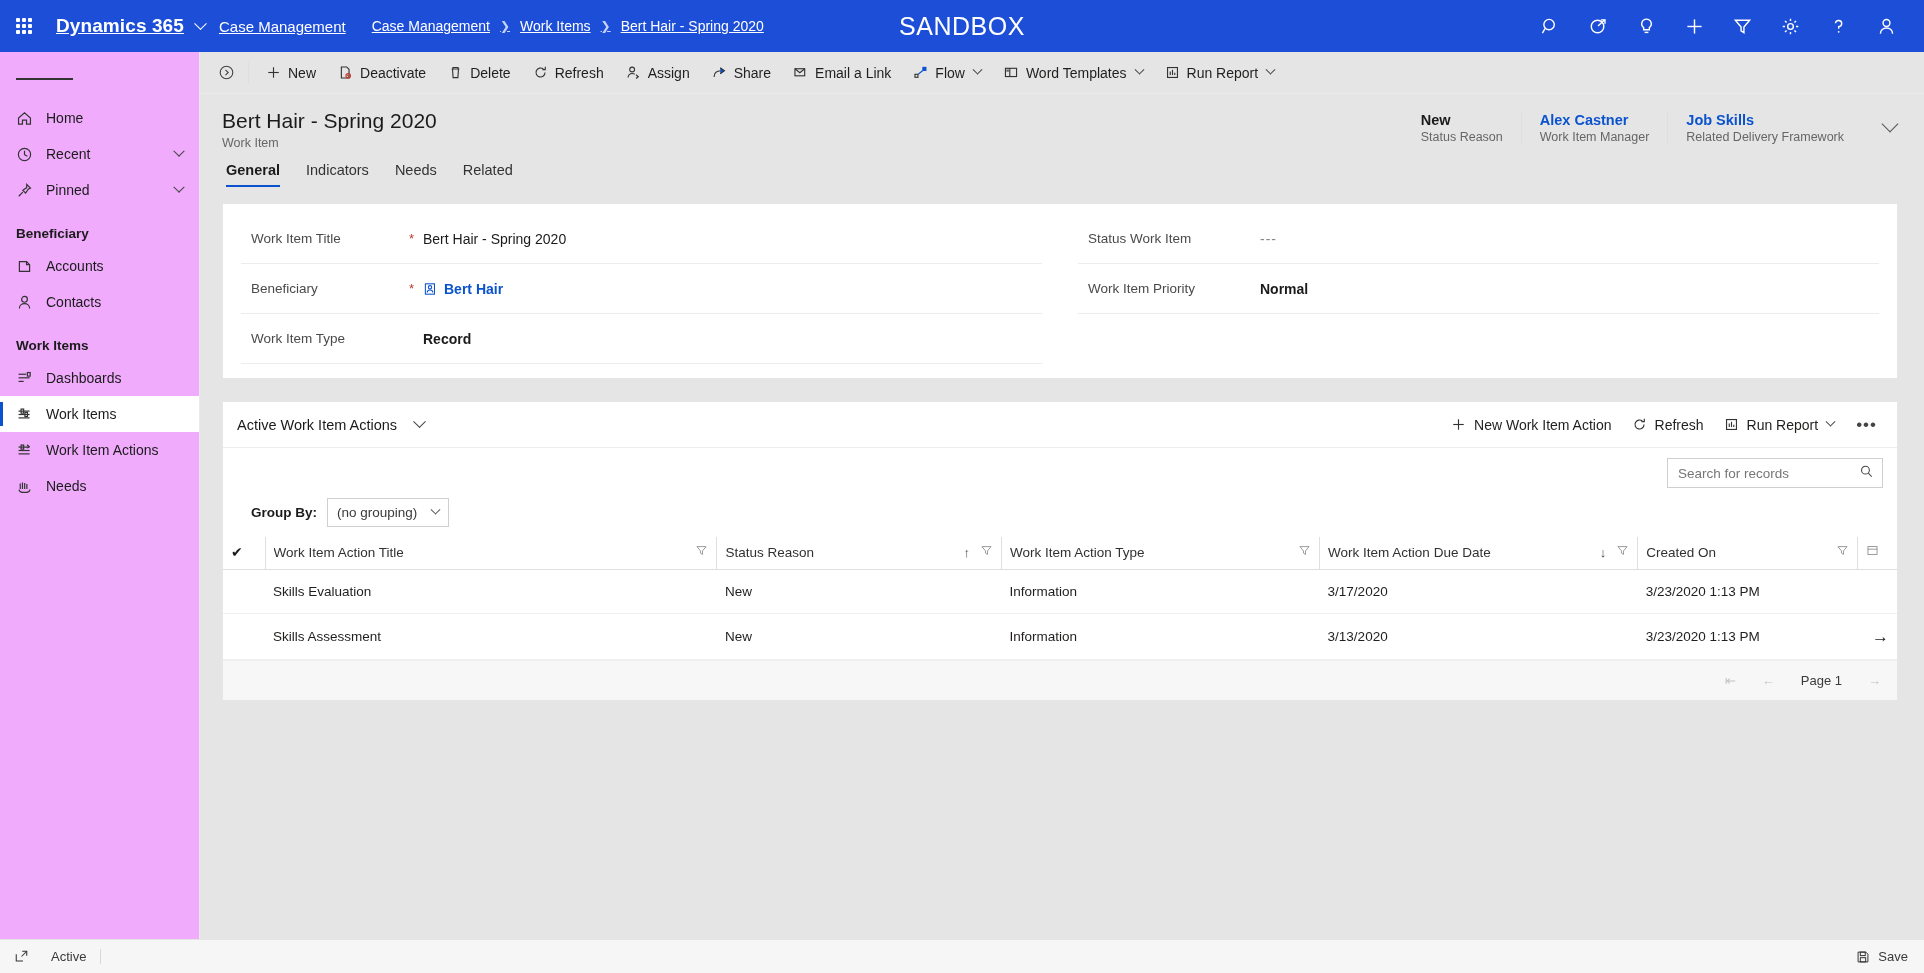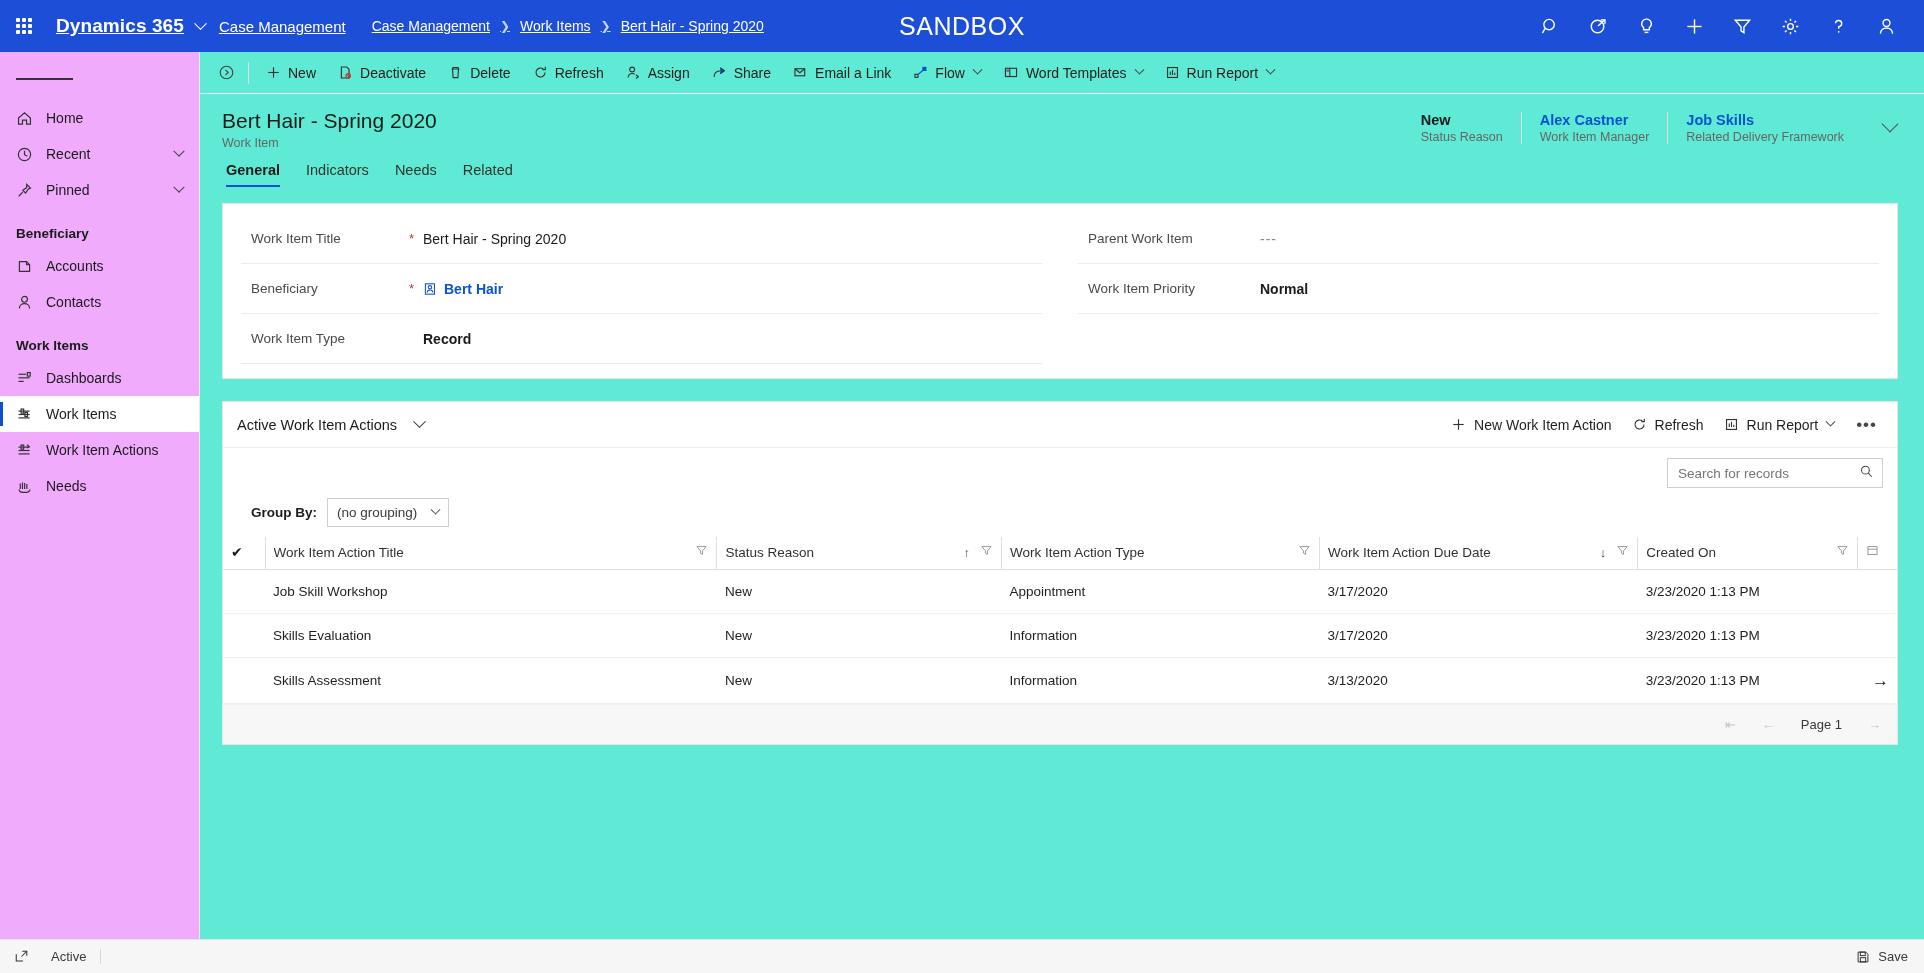--- a/index.html
+++ b/index.html
@@ -46,21 +46,21 @@
   .snav.sel { background: #fff; font-weight: normal; }
   .snav.sel::before { content:""; position: absolute; left: 0; top: 6px; bottom: 6px; width: 3px; background: #0b53ce; }
   .snav .ic { width: 26px; display: flex; align-items: center; color: #444; }
   .snav .ic svg { stroke: #333; fill: none; stroke-width: 1.4; }
   .snav .lbl { padding-left: 4px; }
   .snav .exp { margin-left: auto; margin-right: 16px; width: 8px; height: 8px;
                border-right: 1.5px solid #444; border-bottom: 1.5px solid #444; transform: rotate(45deg) translate(-2px,-2px); }
   .sgroup { font-size: 13.5px; font-weight: bold; color: #1b1b1b; padding: 18px 0 7px 16px; }
 
   
-  .main { flex: 1; display: flex; flex-direction: column; min-width: 0; background: #5eead4; }
+  .main { flex: 1; display: flex; flex-direction: column; min-width: 0; background: #e5e5e5; }
 
   
   .cmdbar { height: 42px; min-height: 42px; display: flex; align-items: center;
             border-bottom: 1px solid #edebe9; padding-left: 10px; }
   .cb-item { display: flex; align-items: center; height: 42px; padding: 0 11px; font-size: 14px;
              color: #201f1e; cursor: pointer; white-space: nowrap; }
   .cb-item .ci { margin-right: 7px; display: flex; align-items: center; }
   .cb-item .ci svg { fill: none; stroke: #333; stroke-width: 1.5; }
   .cb-sep { width: 1px; height: 22px; background: #e1dfdd; margin: 0 6px; }
   .cb-caret { width: 7px; height: 7px; border-right: 1.4px solid #444; border-bottom: 1.4px solid #444;
@@ -516,21 +516,21 @@
               </div>
             </div>
             <div class="frow">
               <div class="flabel">Work Item Type</div>
               <div class="req"></div>
               <div class="fval semi">Record</div>
             </div>
           </div>
           <div class="col">
             <div class="frow">
-              <div class="flabel">Parent Work Item</div>
+              <div class="flabel">Status Work Item</div>
               <div class="req"></div>
               <div class="fval muted">---</div>
             </div>
             <div class="frow">
               <div class="flabel">Work Item Priority</div>
               <div class="req"></div>
               <div class="fval semi">Normal</div>
             </div>
           </div>
         </div>
@@ -660,29 +660,20 @@
               </th>
               <th class="colsep"><span><svg width="13" height="13" viewBox="0 0 20 20" fill="none" stroke="#8a8886" stroke-width="1.3">
                       <rect x="3" y="4" width="14" height="12"></rect>
                       <line x1="3" y1="8" x2="17" y2="8"></line>
                     </svg></span></th>
             </tr>
           </thead>
           <tbody>
             <tr>
               <td></td>
-              <td>Job Skill Workshop</td>
-              <td>New</td>
-              <td>Appointment</td>
-              <td>3/17/2020</td>
-              <td>3/23/2020 1:13 PM</td>
-              <td></td>
-            </tr>
-            <tr>
-              <td></td>
               <td>Skills Evaluation</td>
               <td>New</td>
               <td>Information</td>
               <td>3/17/2020</td>
               <td>3/23/2020 1:13 PM</td>
               <td></td>
             </tr>
             <tr>
               <td></td>
               <td>Skills Assessment</td>

